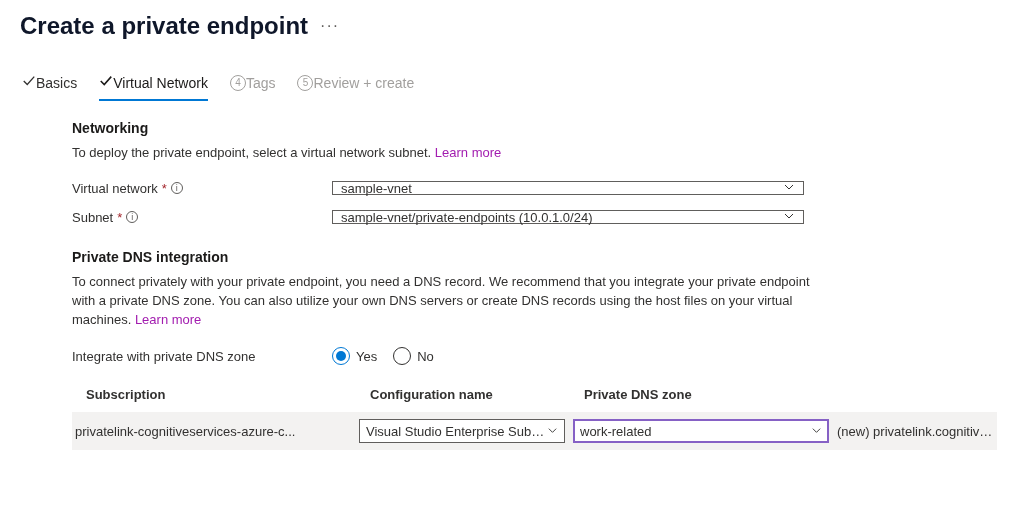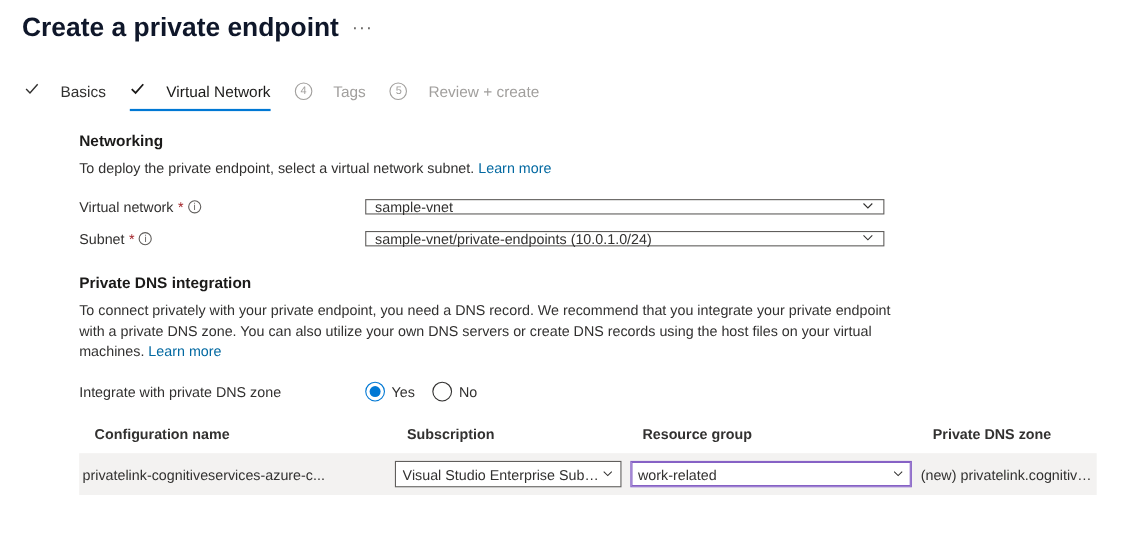--- a/index.html
+++ b/index.html
@@ -32,21 +32,21 @@
     .wizard-steps {
       display: flex;
       gap: 22px;
       border-bottom: 1px solid #fff;
       padding: 0 2px;
       margin-bottom: 18px;
     }
     .step {
       display: flex;
       align-items: center;
-      gap: 19px;
+      gap: 0;
       padding: 6px 0 8px 0;
       font-size: 14px;
       color: #323130;
       cursor: pointer;
       border-bottom: 2px solid transparent;
     }
     .step.active {
       border-bottom-color: #0078d4;
       color: #1b1a19;
       font-weight: 400;
@@ -72,21 +72,21 @@
       margin-bottom: 8px;
       color: #1b1a19;
     }
     .section-desc {
       font-size: 13px;
       color: #323130;
       line-height: 1.45;
       margin-bottom: 18px;
       max-width: 760px;
     }
-    .link { color: #0369a1; text-decoration: none; cursor: pointer; }
+    .link { color: #a21caf; text-decoration: none; cursor: pointer; }
     .field-row {
       display: flex;
       align-items: center;
       margin-bottom: 14px;
     }
     .field-label {
       width: 260px;
       font-size: 13px;
       display: flex;
       align-items: center;
@@ -265,23 +265,22 @@
         </label>
         <label class="radio">
           <span class="radio-dot"></span>
           <span>No</span>
         </label>
       </div>
     </div>
 
     <div class="table">
       <div class="thead">
+        <div>Subscription</div>
         <div>Configuration name</div>
-        <div>Subscription</div>
-        <div>Resource group</div>
         <div>Private DNS zone</div>
       </div>
       <div class="trow">
         <div class="cell-text">privatelink-cognitiveservices-azure-c...</div>
         <div class="cell-select">
           <span class="cell-text">Visual Studio Enterprise Subscrip…</span>
           <span class="chev">
             <svg viewBox="0 0 12 12" fill="none" stroke="#323130" stroke-width="1">
                 <path d="M2 4 L6 8 L10 4"></path>
               </svg>

